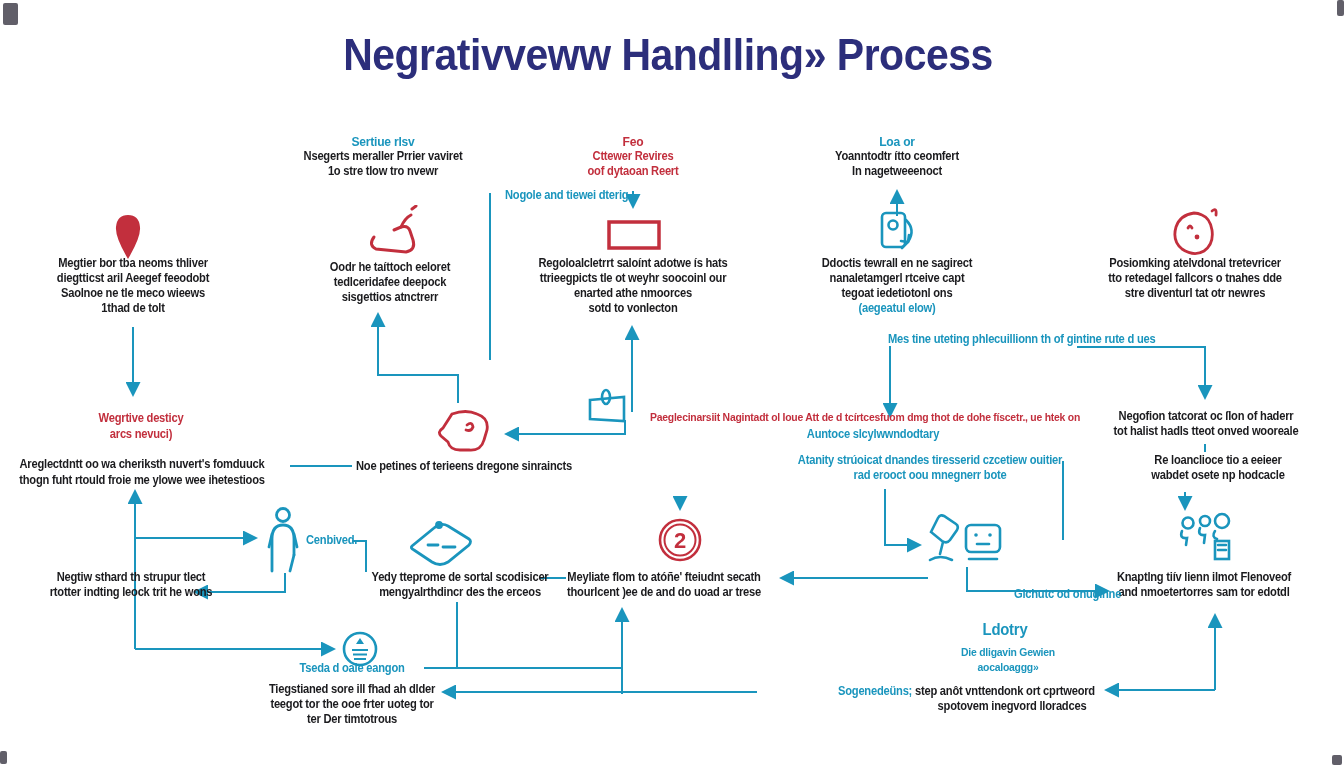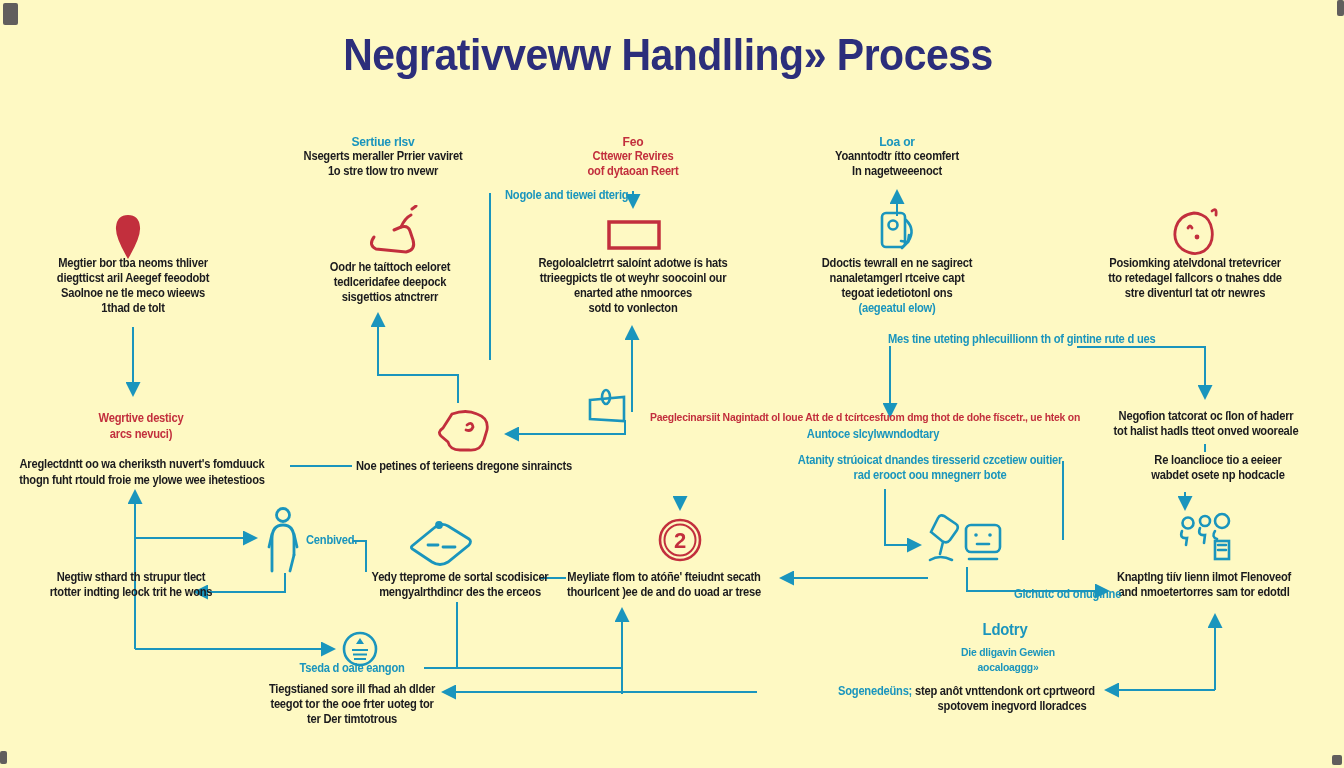--- a/index.html
+++ b/index.html
@@ -1,16 +1,16 @@
 <!DOCTYPE html>
 <html><head>
 <meta charset="utf-8">
 <style>
   html,body{margin:0;padding:0;background:#e8e8ee;}
-  #page{position:relative;width:1344px;height:768px;background:#fef9c3;overflow:hidden;
+  #page{position:relative;width:1344px;height:768px;background:#ffffff;overflow:hidden;
         font-family:"Liberation Sans",sans-serif;}
   .abs{position:absolute;}
   .cb{position:absolute;transform:translateX(-50%) scaleX(.93);text-align:center;white-space:nowrap;}
   .lb{position:absolute;transform:scaleX(.93);transform-origin:left top;white-space:nowrap;}
   .txt{font-size:12px;font-weight:700;letter-spacing:-.25px;line-height:15px;color:#1b1b1e;}
   .teal{color:#1a95bd;}
   .red{color:#c22f3d;}
   .hd{font-size:13px;}
   .sm{font-size:11.2px;}
   .title{font-size:44px;font-weight:700;letter-spacing:-.5px;color:#2c2e7b;}

